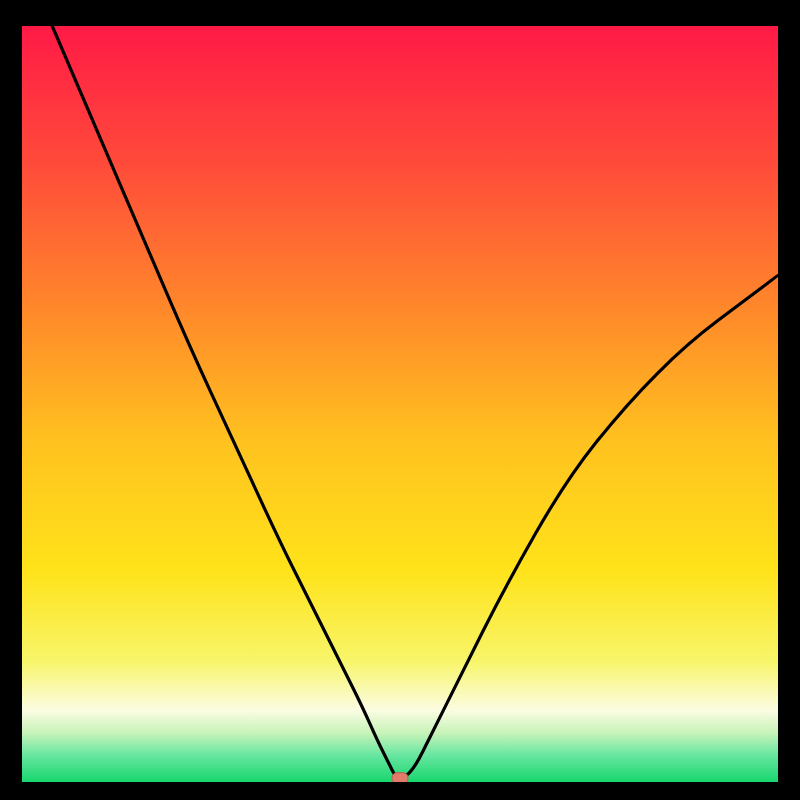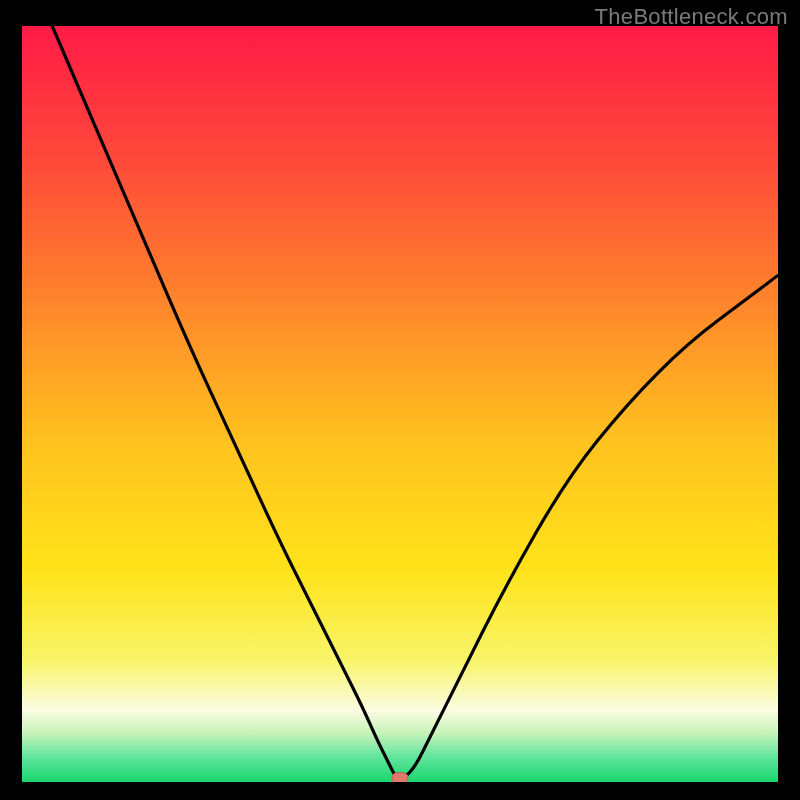--- a/index.html
+++ b/index.html
@@ -36,21 +36,20 @@
     width: 756px;
     height: 756px;
   }
   svg { display: block; }
 </style>
 </head>
 <body>
 
 <div class="frame">
 
-  <div class="watermark">TheBottleneck.com</div>
 
   <div class="plot-wrap">
     <svg id="chart-svg" width="756" height="756" viewBox="0 0 756 756">
       <defs>
         <linearGradient id="bg-grad" x1="0" y1="0" x2="0" y2="1">
             <stop offset="0%" stop-color="#ff1a46"></stop>
             <stop offset="18%" stop-color="#ff4a3a"></stop>
             <stop offset="38%" stop-color="#ff8a2a"></stop>
             <stop offset="55.00000000000001%" stop-color="#ffc21f"></stop>
             <stop offset="72%" stop-color="#ffe31a"></stop>

